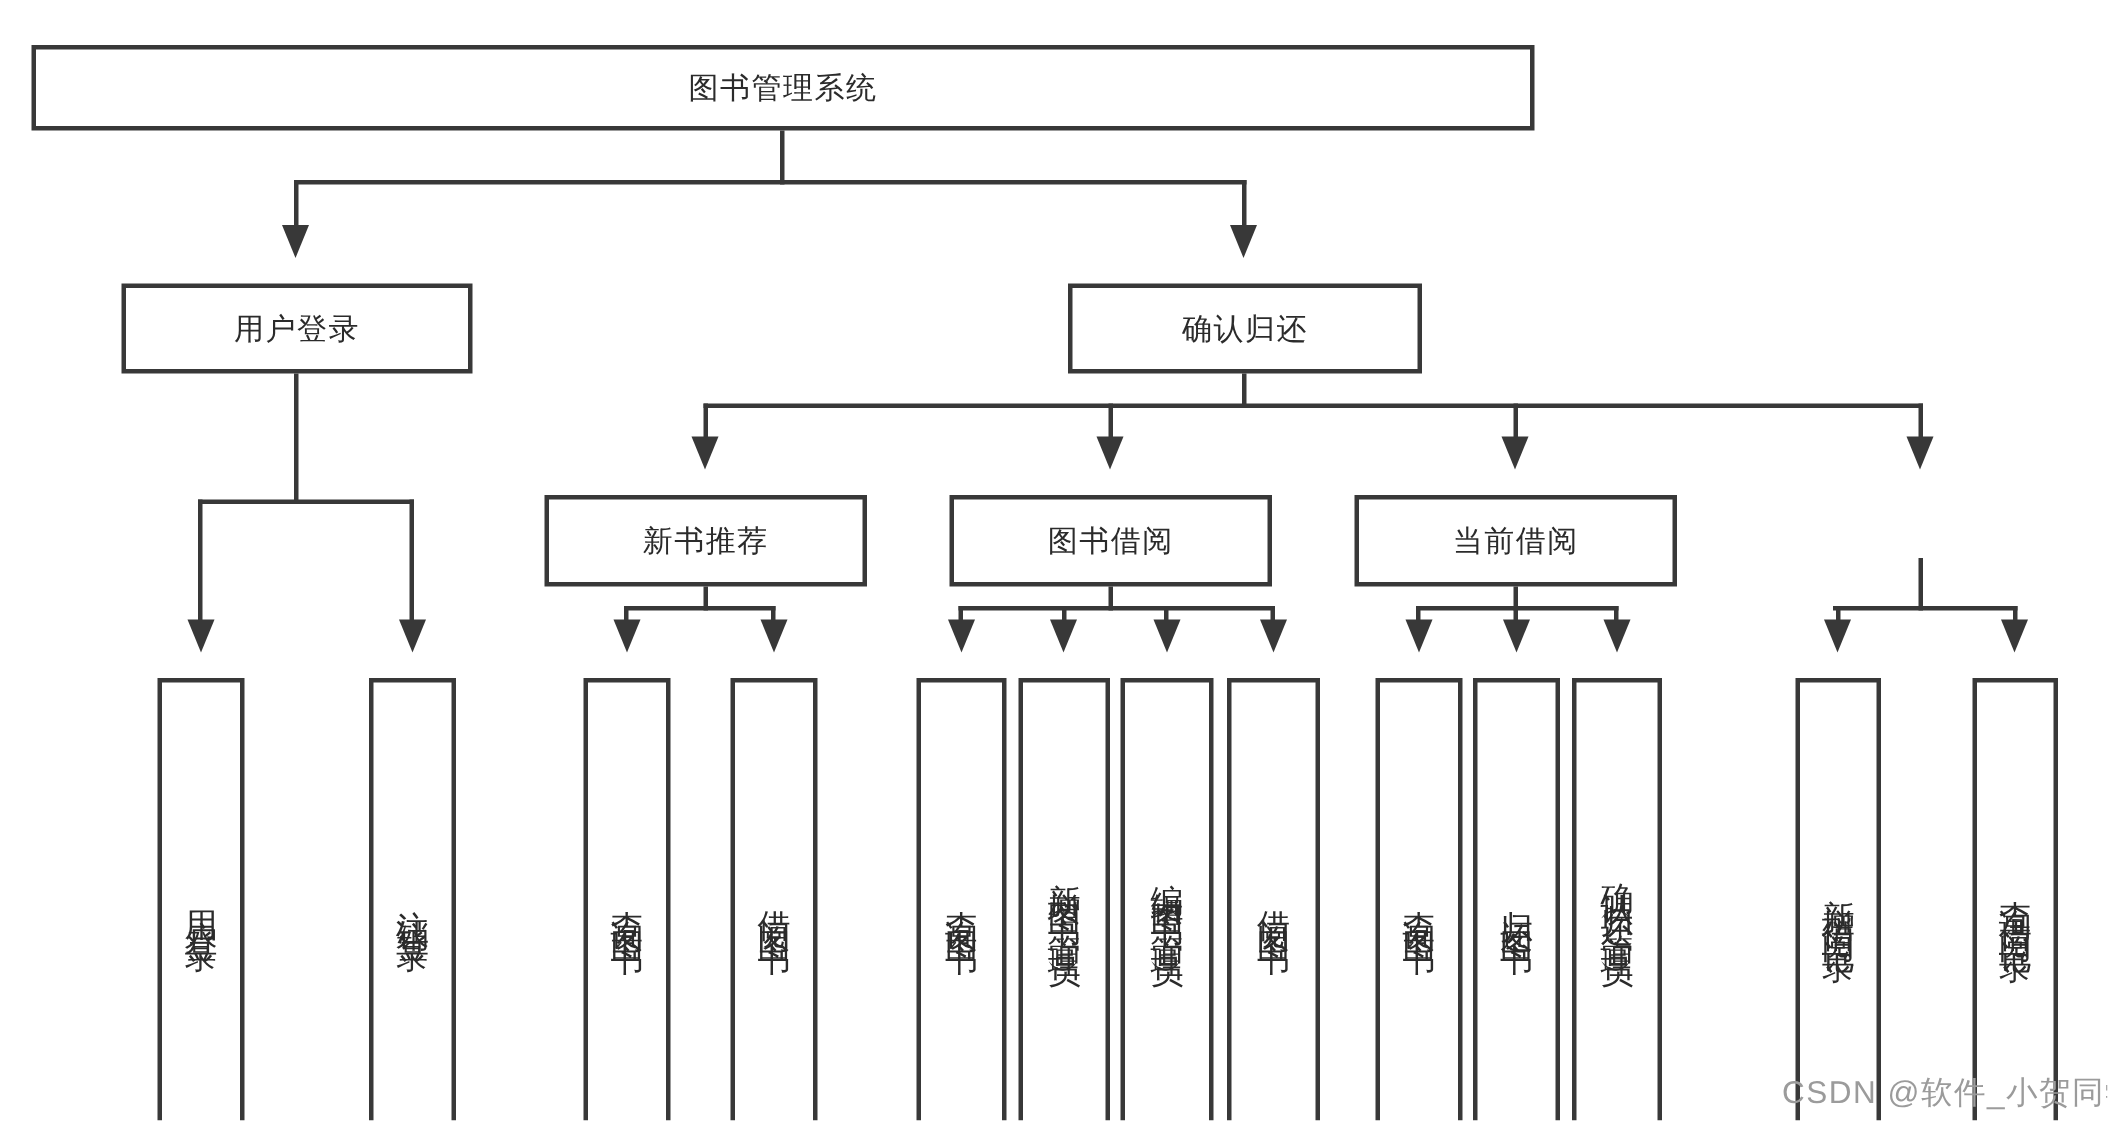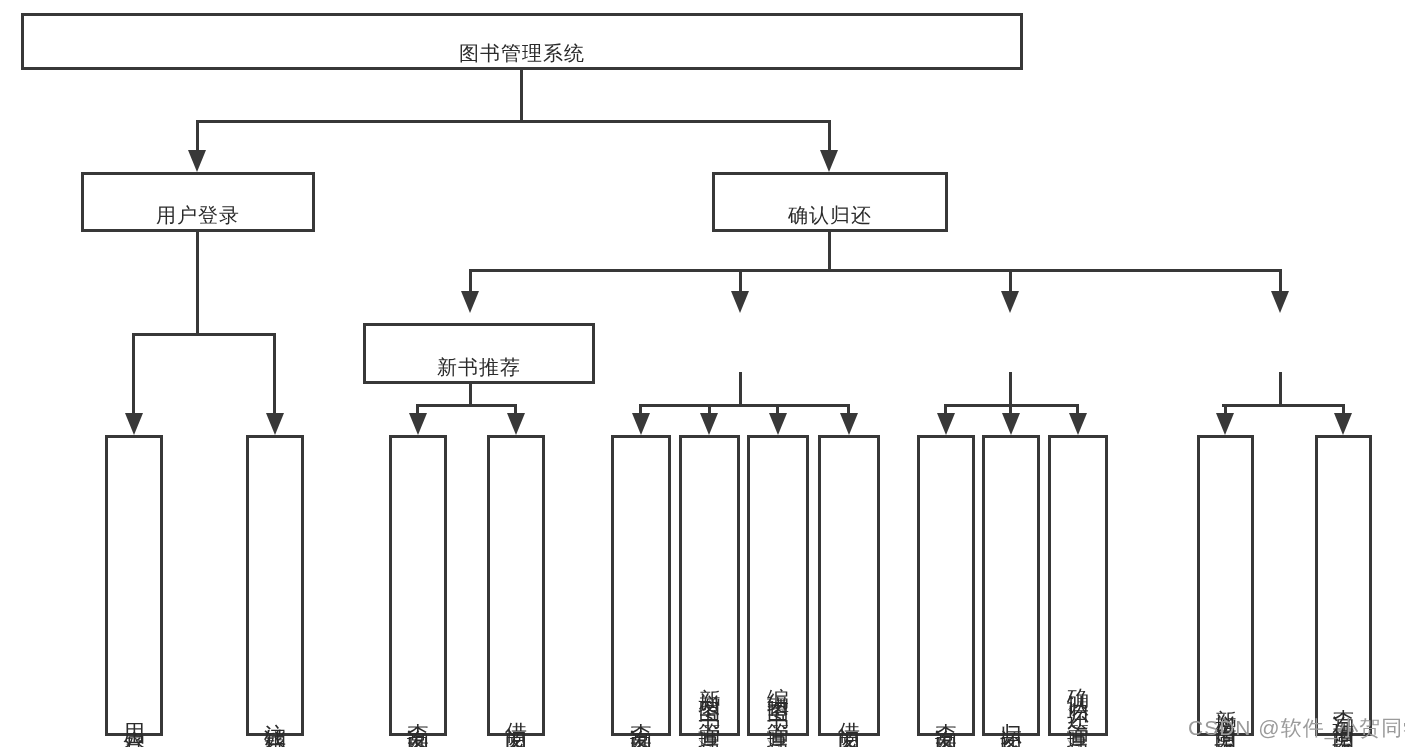--- a/index.html
+++ b/index.html
@@ -13,22 +13,23 @@
     width:1405px;height:747px;
     background:#ffffff;
     font-family:"Liberation Sans", sans-serif;
     overflow:hidden;
   }
   .box{
     position:absolute;
     box-sizing:border-box;
     background:var(--fill);
     border:3px solid var(--line);
-    display:flex;align-items:flex-end;justify-content:center;
+    display:flex;align-items:center;justify-content:center;
     color:var(--text);
+    margin-top:17px;
   }
   .hbox{font-size:20px;letter-spacing:1px;}
   .vbox{font-size:22px;}
   .vtext{
     writing-mode:vertical-rl;
     text-orientation:mixed;
     letter-spacing:7px;
     line-height:1;
     color:var(--text);
   }
@@ -119,25 +120,31 @@
   </div>
 
   <div class="box hbox" style="left:81px;top:172px;width:234px;height:60px">
     <span>用户登录</span>
   </div>
 
   <div class="box hbox" style="left:712px;top:172px;width:236px;height:60px">
     <span>确认归还</span>
   </div>
 
-  <div class="box hbox" style="left:363px;top:323px;width:232px;height:61px">
+  <div class="box hbox" style="left:363px;top:313px;width:215px;height:61px">
     <span>新书推荐</span>
   </div>
 
+  <div class="box hbox" style="left:633px;top:313px;width:215px;height:61px">
+    <span>图书借阅</span>
+  </div>
 
+  <div class="box hbox" style="left:903px;top:313px;width:215px;height:61px">
+    <span>当前借阅</span>
+  </div>
 
 
   <div class="box vbox" style="left:105px;top:435px;width:58px;height:301px">
     <span class="vtext">用户登录</span>
   </div>
   <div class="box vbox" style="left:246px;top:435px;width:58px;height:301px">
     <span class="vtext">注销登录</span>
   </div>
 
   <div class="box vbox" style="left:389px;top:435px;width:58px;height:301px">

